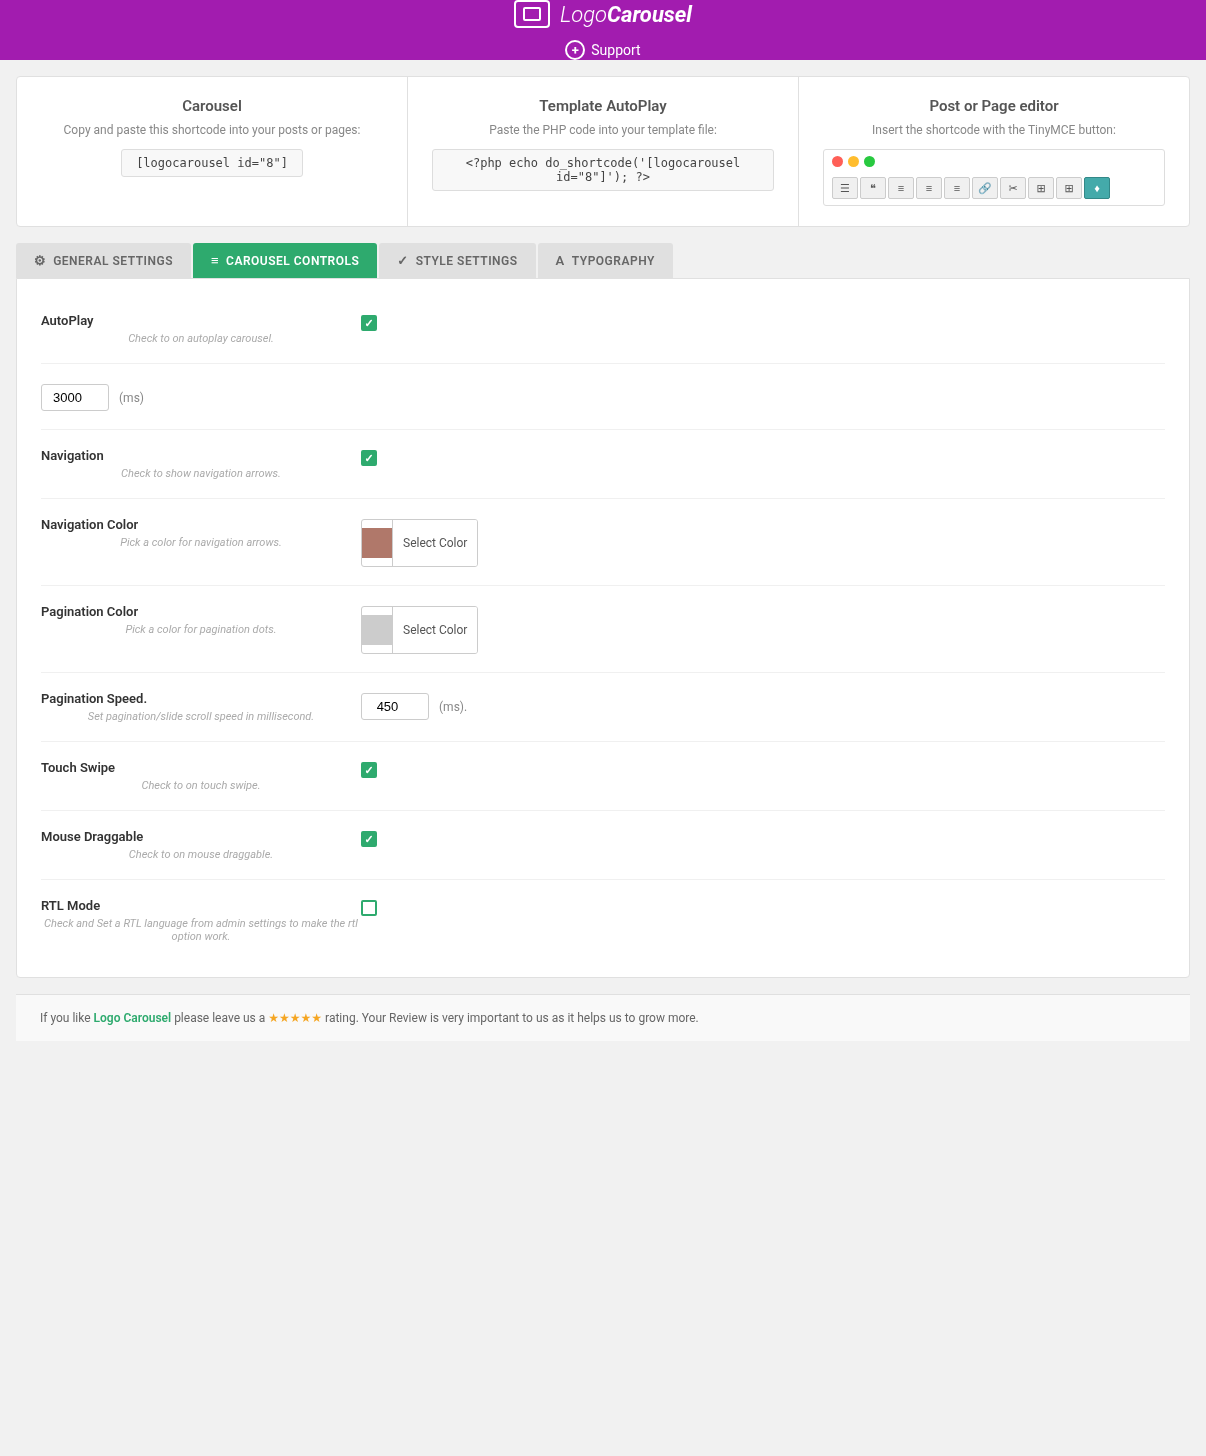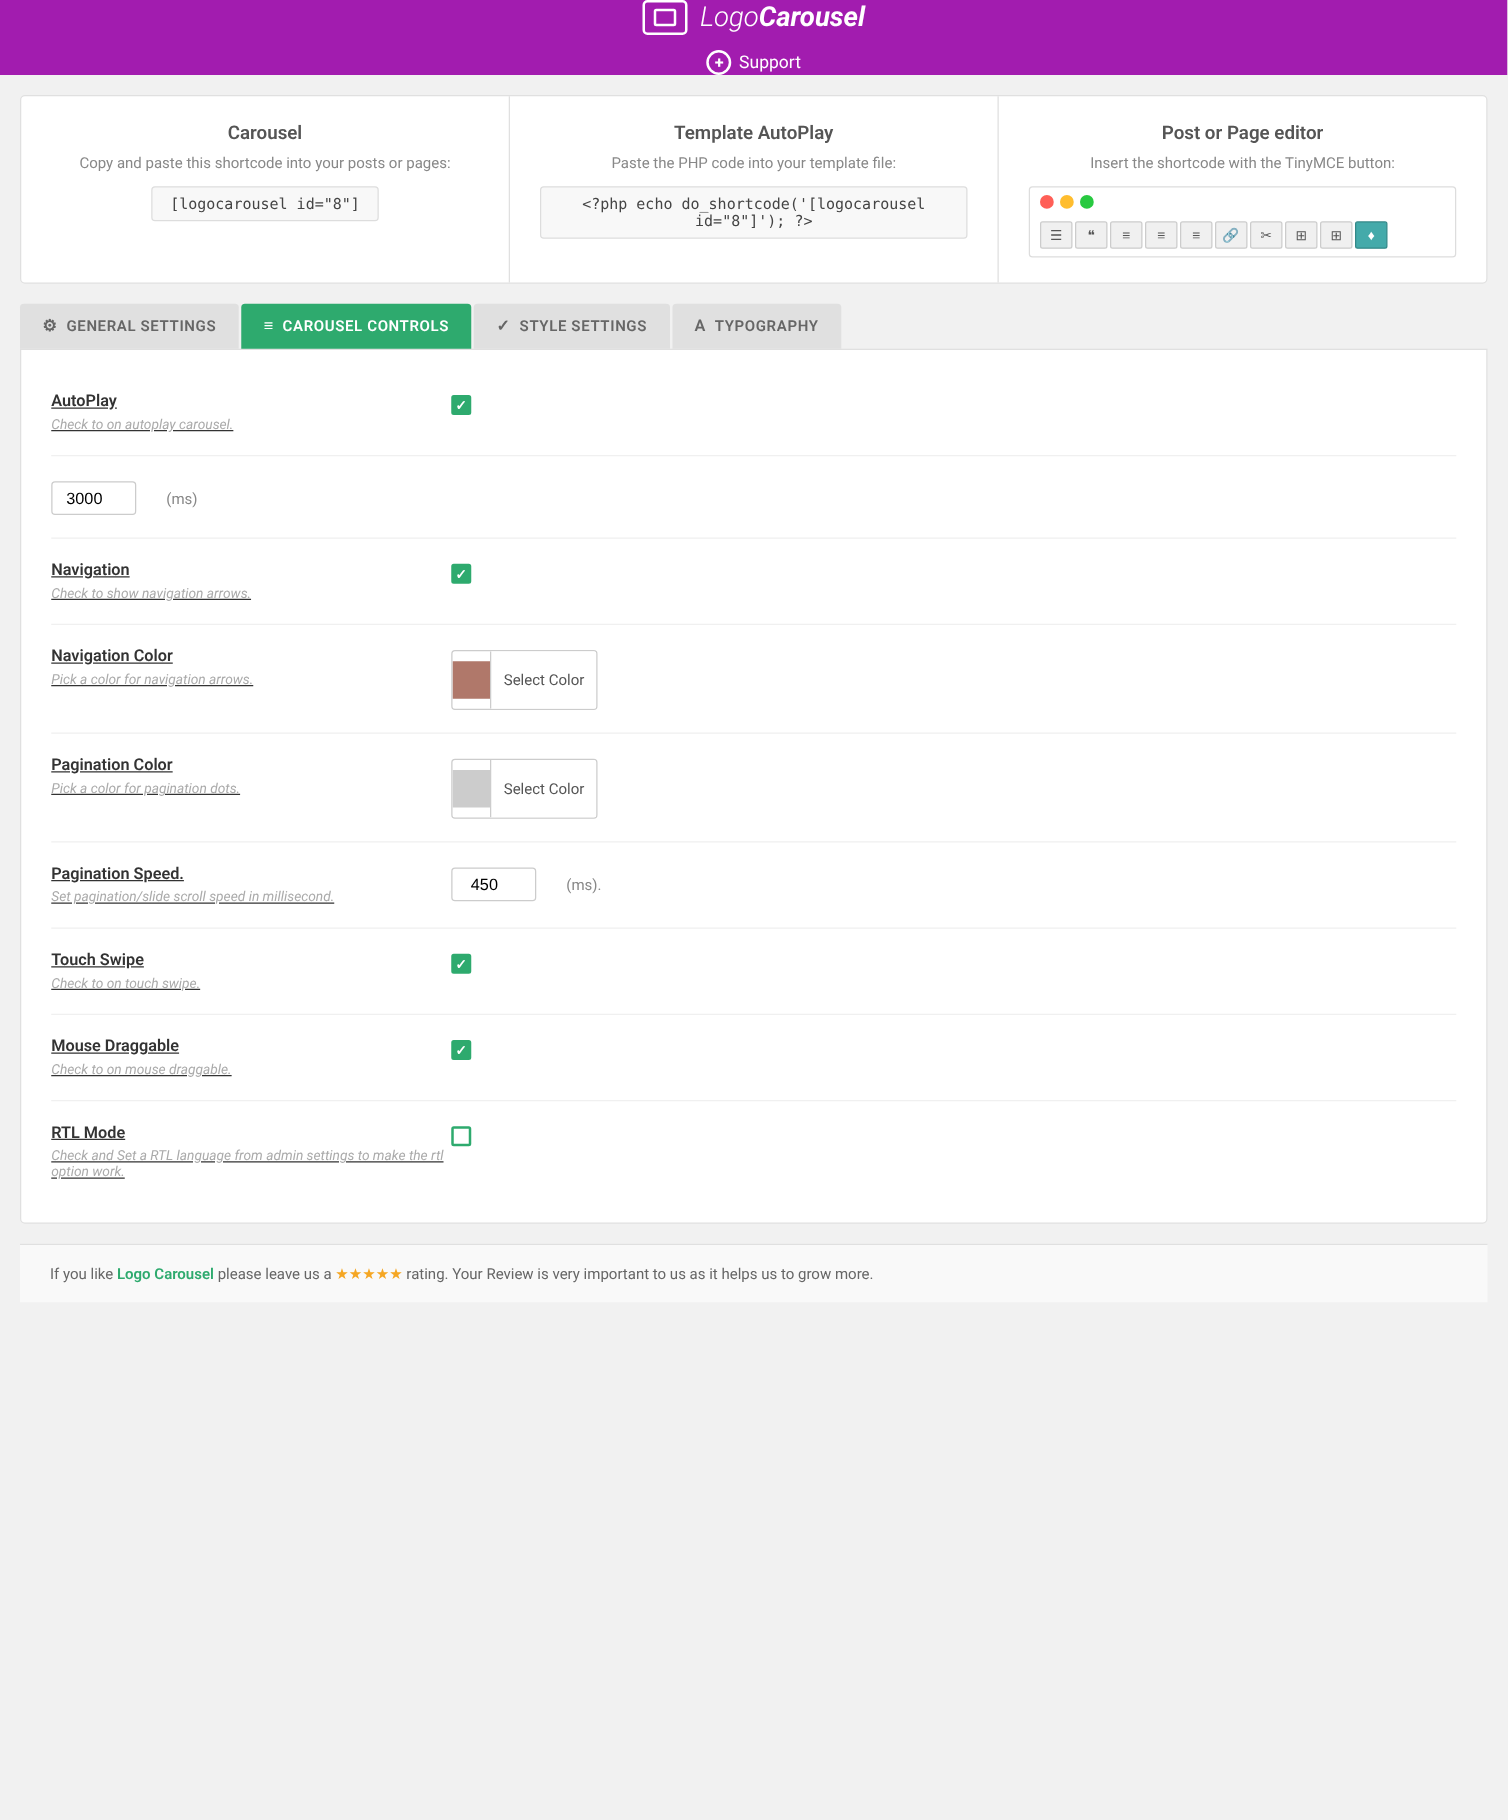--- a/index.html
+++ b/index.html
@@ -185,38 +185,38 @@
     
     .setting-row {
       display: flex;
       align-items: flex-start;
       padding: 18px 0;
       border-bottom: 1px solid #f0f0f0;
     }
     .setting-row:last-child { border-bottom: none; }
     .setting-label-col {
       flex: 0 0 320px;
-      text-decoration: underline;
     }
     .setting-label {
       font-weight: 600;
       color: #333;
       font-size: 13px;
       margin-bottom: 4px;
     }
     .setting-desc {
       font-size: 11px;
       color: #aaa;
       font-style: italic;
+      text-align: center;
     }
     .setting-control {
       flex: 1;
       display: flex;
       align-items: center;
-      gap: 24px;
+      gap: 10px;
       padding-top: 2px;
     }
 
     
     .custom-checkbox {
       width: 16px;
       height: 16px;
       border: 2px solid #2eaa6e;
       border-radius: 2px;
       background: white;

